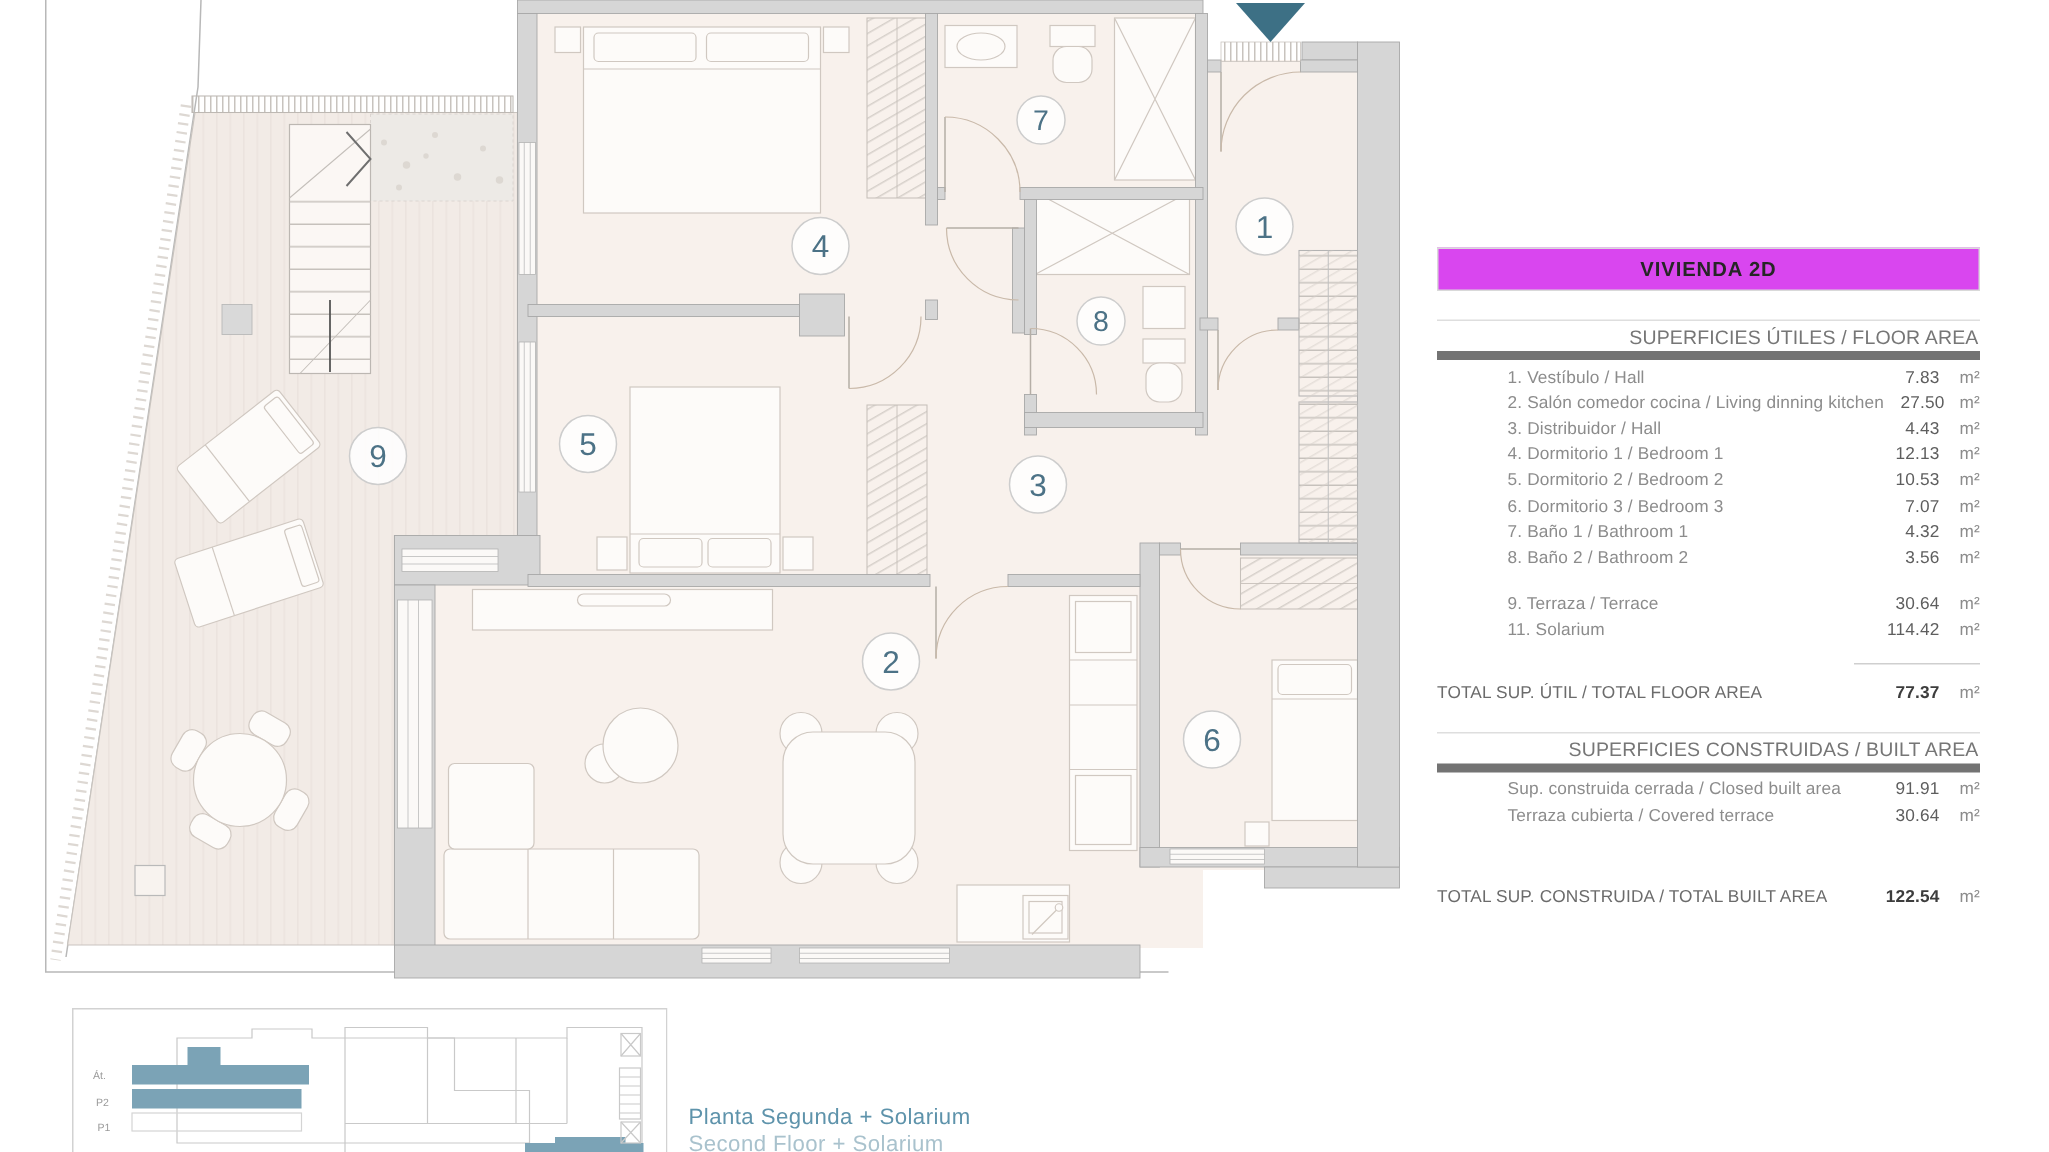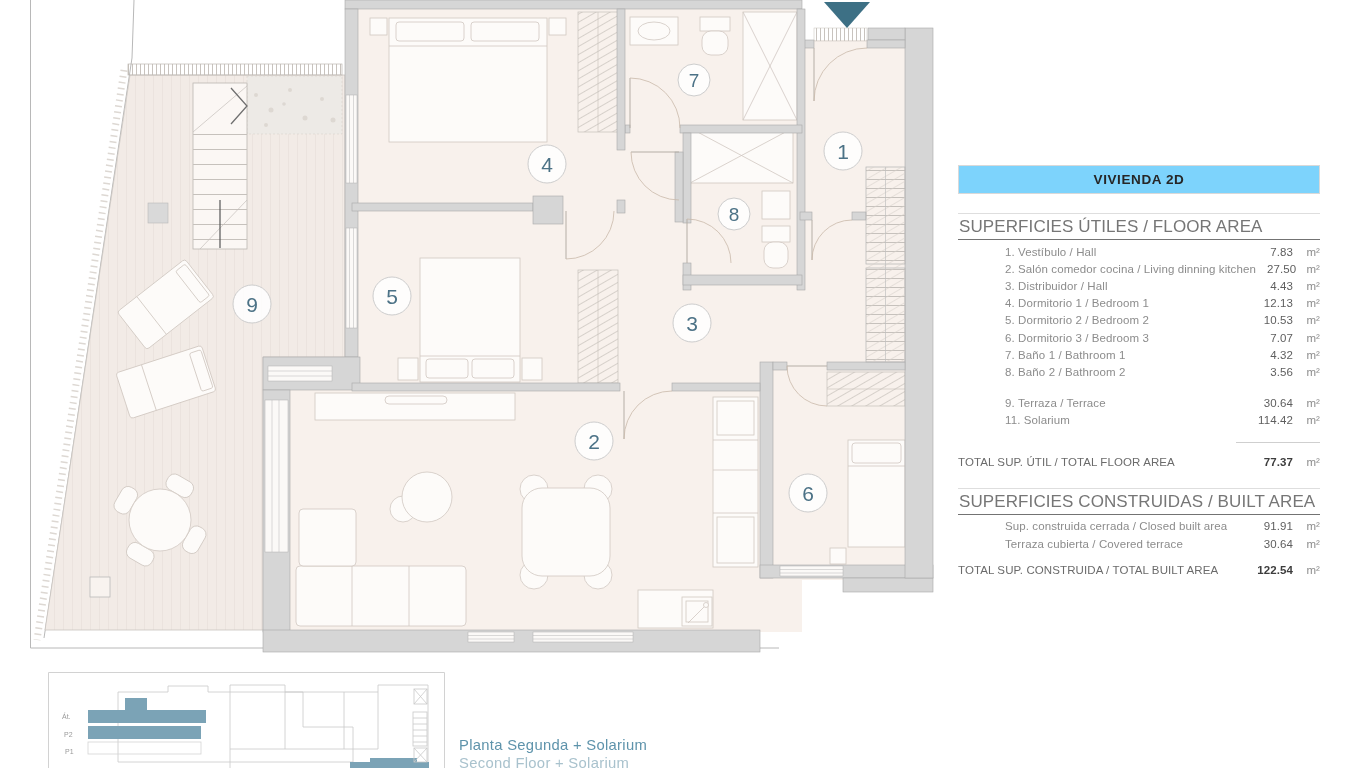--- a/index.html
+++ b/index.html
@@ -5,35 +5,35 @@
   html,body{margin:0;padding:0;background:#ffffff;}
   body{width:1366px;height:768px;position:relative;overflow:hidden;
        font-family:"Liberation Sans",sans-serif;}
   .plan-svg{position:absolute;left:0;top:0;}
   .minimap-svg{position:absolute;left:48px;top:672px;}
   
   .panel{position:absolute;left:958px;top:165px;width:362px;
          font-size:11.5px;color:#8c8c8c;letter-spacing:.1px;}
   .title-box{border:1px solid #d9d9d9;height:27px;display:flex;align-items:center;
              justify-content:center;font-weight:bold;font-size:13.5px;color:#262626;
-             letter-spacing:.6px;background:#7dd3fc;}
-  .sec-head{margin-top:19px;border-top:1px solid #dedede;border-bottom:1px solid #737373;
-            padding:3px 1px 2px 1px;color:#767676;font-size:17px;}
+             letter-spacing:.6px;background:#d946ef;}
+  .sec-head{margin-top:19px;border-top:1px solid #dedede;border-bottom:6px solid #737373;
+            padding:3px 1px 2px 1px;color:#767676;font-size:13px;text-align:right;}
   .sec-head.second{margin-top:20px;}
   .rows{padding-top:3px;margin-left:47px;}
   .row{display:flex;align-items:center;height:17.2px;}
   .row .lbl{flex:1;white-space:nowrap;color:#8c8c8c;}
   .row .val{width:46px;text-align:right;color:#5e5e5e;}
   .row .unit{width:27px;text-align:right;color:#8c8c8c;}
   .row.gap{margin-top:14px;}
   .minirule{width:84px;margin-left:auto;border-top:1px solid #cfcfcf;margin-top:13px;}
   .row.total{margin-top:5px;height:20px;align-items:flex-end;}
   .row.total .lbl{color:#6b6b6b;}
   .row.total .val{font-weight:bold;color:#3d3d3d;}
-  .row.total2{margin-top:4px;}
+  .row.total2{margin-top:32px;}
   
   .caption{position:absolute;left:459px;top:736px;font-size:14.8px;line-height:18px;
            letter-spacing:.3px;}
   .caption .es{color:#5e93ab;text-align:right;}
   .caption .en{color:#a9c2cd;}
   
   .site{stroke:#b8b8b8;fill:none;stroke-width:1;}
   .walls rect{fill:#d6d6d6;stroke:#a8a8a8;stroke-width:.6;}
   .fu{fill:#fdfbf9;stroke:#d0c8c1;stroke-width:.8;}
   .fu line,.fu path{fill:none;stroke:#d0c8c1;}

